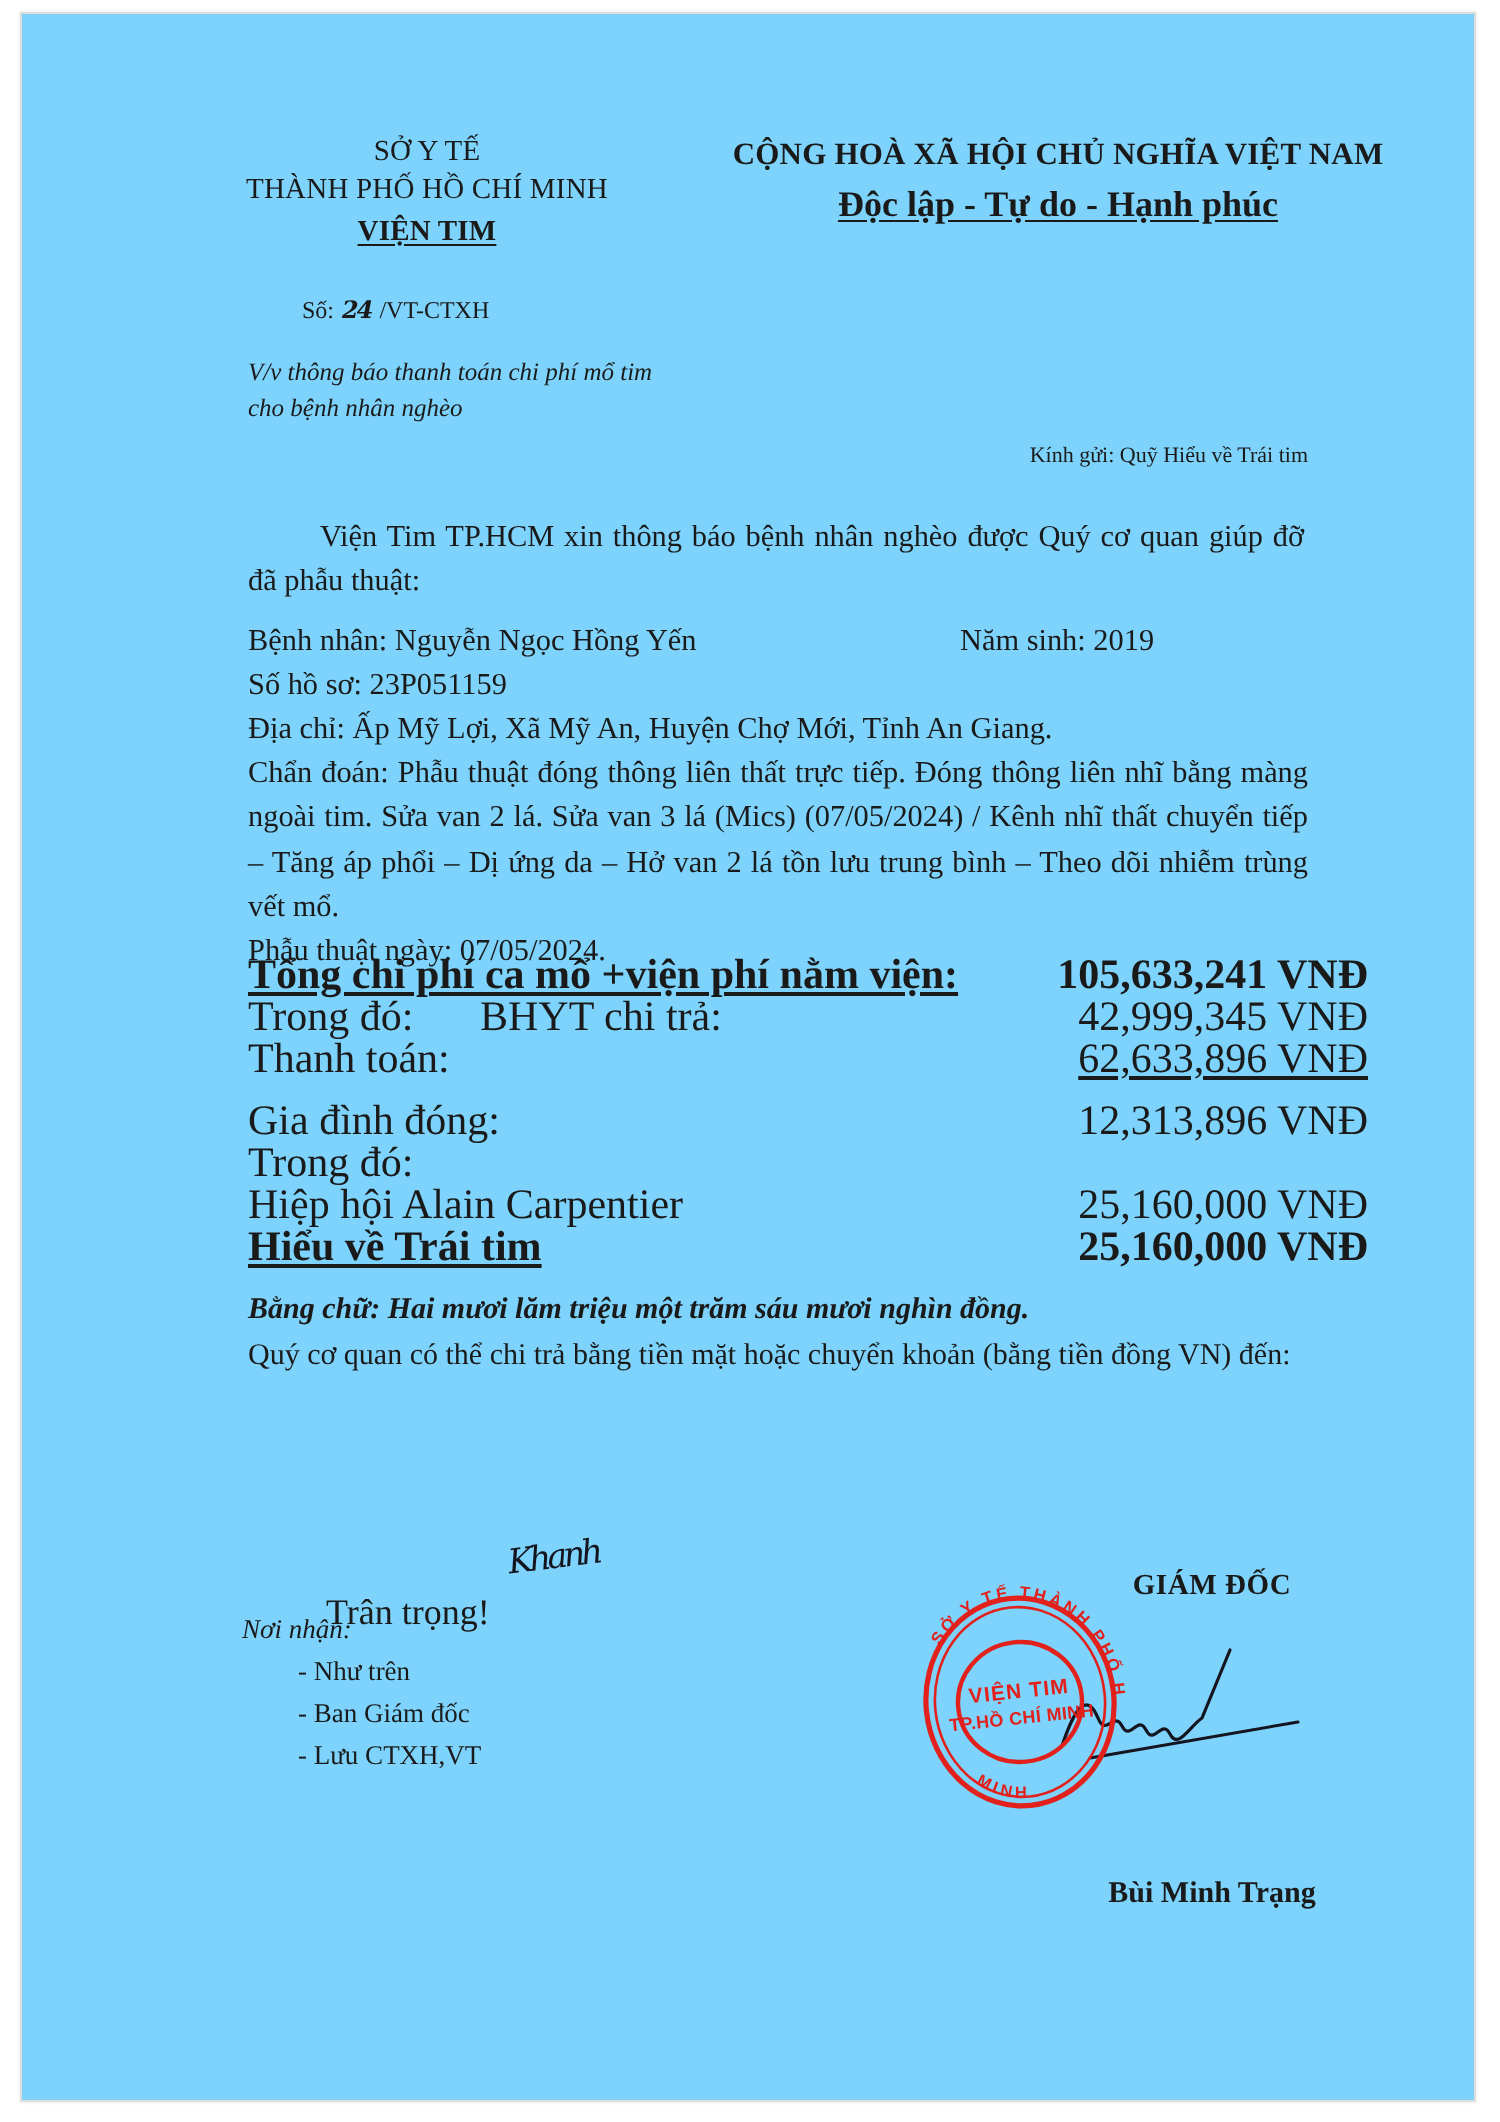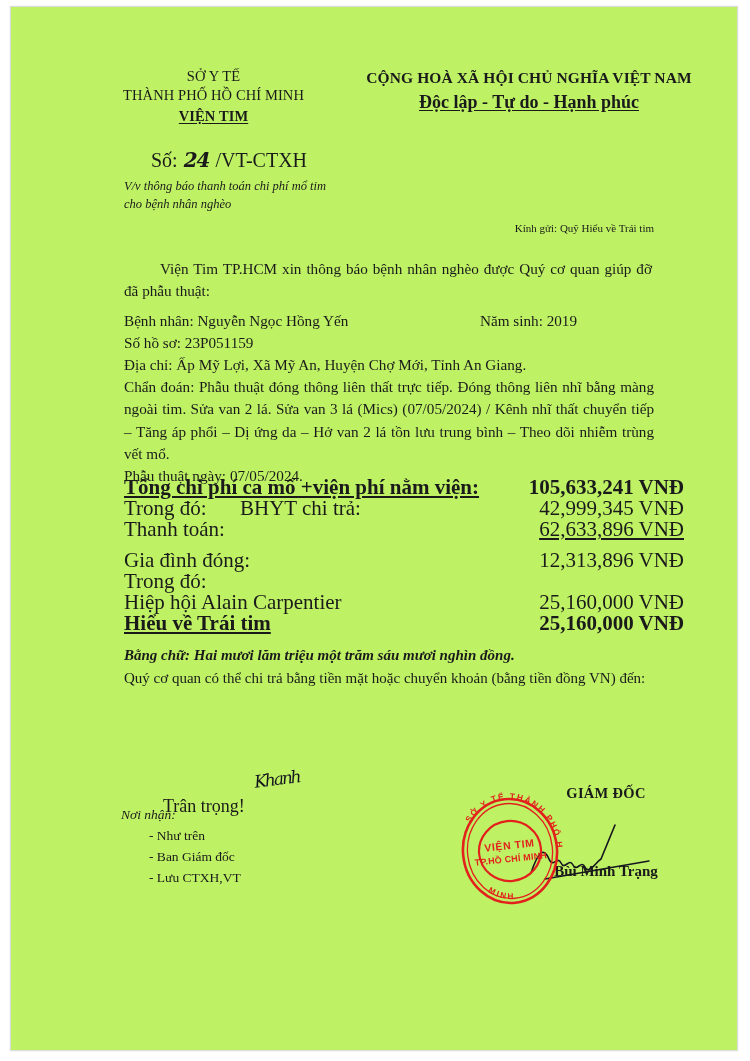--- a/index.html
+++ b/index.html
@@ -16,21 +16,21 @@
     overflow: hidden;
   }
 
   
   #page-sheet {
     position: absolute;
     left: 10px;
     top: 6px;
     width: 728px;
     height: 1045px;
-    background: #bef264;
+    background: #7dd3fc;
     border: 1px solid #dcdcdc;
     box-shadow: 0 0 2px rgba(0,0,0,0.10);
     box-sizing: border-box;
   }
 
   .doc-body {
     position: absolute;
     left: 0; top: 0;
     width: 728px;
     height: 1045px;
@@ -70,21 +70,21 @@
     font-weight: bold;
     font-size: 18px;
     text-decoration: underline;
     text-underline-offset: 2px;
     margin-top: 2px;
   }
 
   .doc-number {
     position: absolute;
     left: 140px; top: 141px;
-    font-size: 20px;
+    font-size: 12px;
   }
   .doc-number .handwrite {
     font-family: "DejaVu Serif", serif;
     font-style: italic;
     font-weight: bold;
     letter-spacing: -1px;
     padding: 0 1px;
   }
 
   .doc-place {
@@ -234,21 +234,21 @@
     width: 180px;
     text-align: center;
   }
   .sig-title {
     font-size: 14.5px;
     font-weight: bold;
     letter-spacing: 0.3px;
   }
   .sig-name {
     position: absolute;
-    left: 505px; top: 856px;
+    left: 505px; top: 932px;
     width: 180px;
     text-align: center;
     font-size: 15px;
     font-weight: bold;
   }
   .sig-stroke {
     position: absolute;
     left: 512px; top: 808px;
     width: 130px;
     height: 70px;

